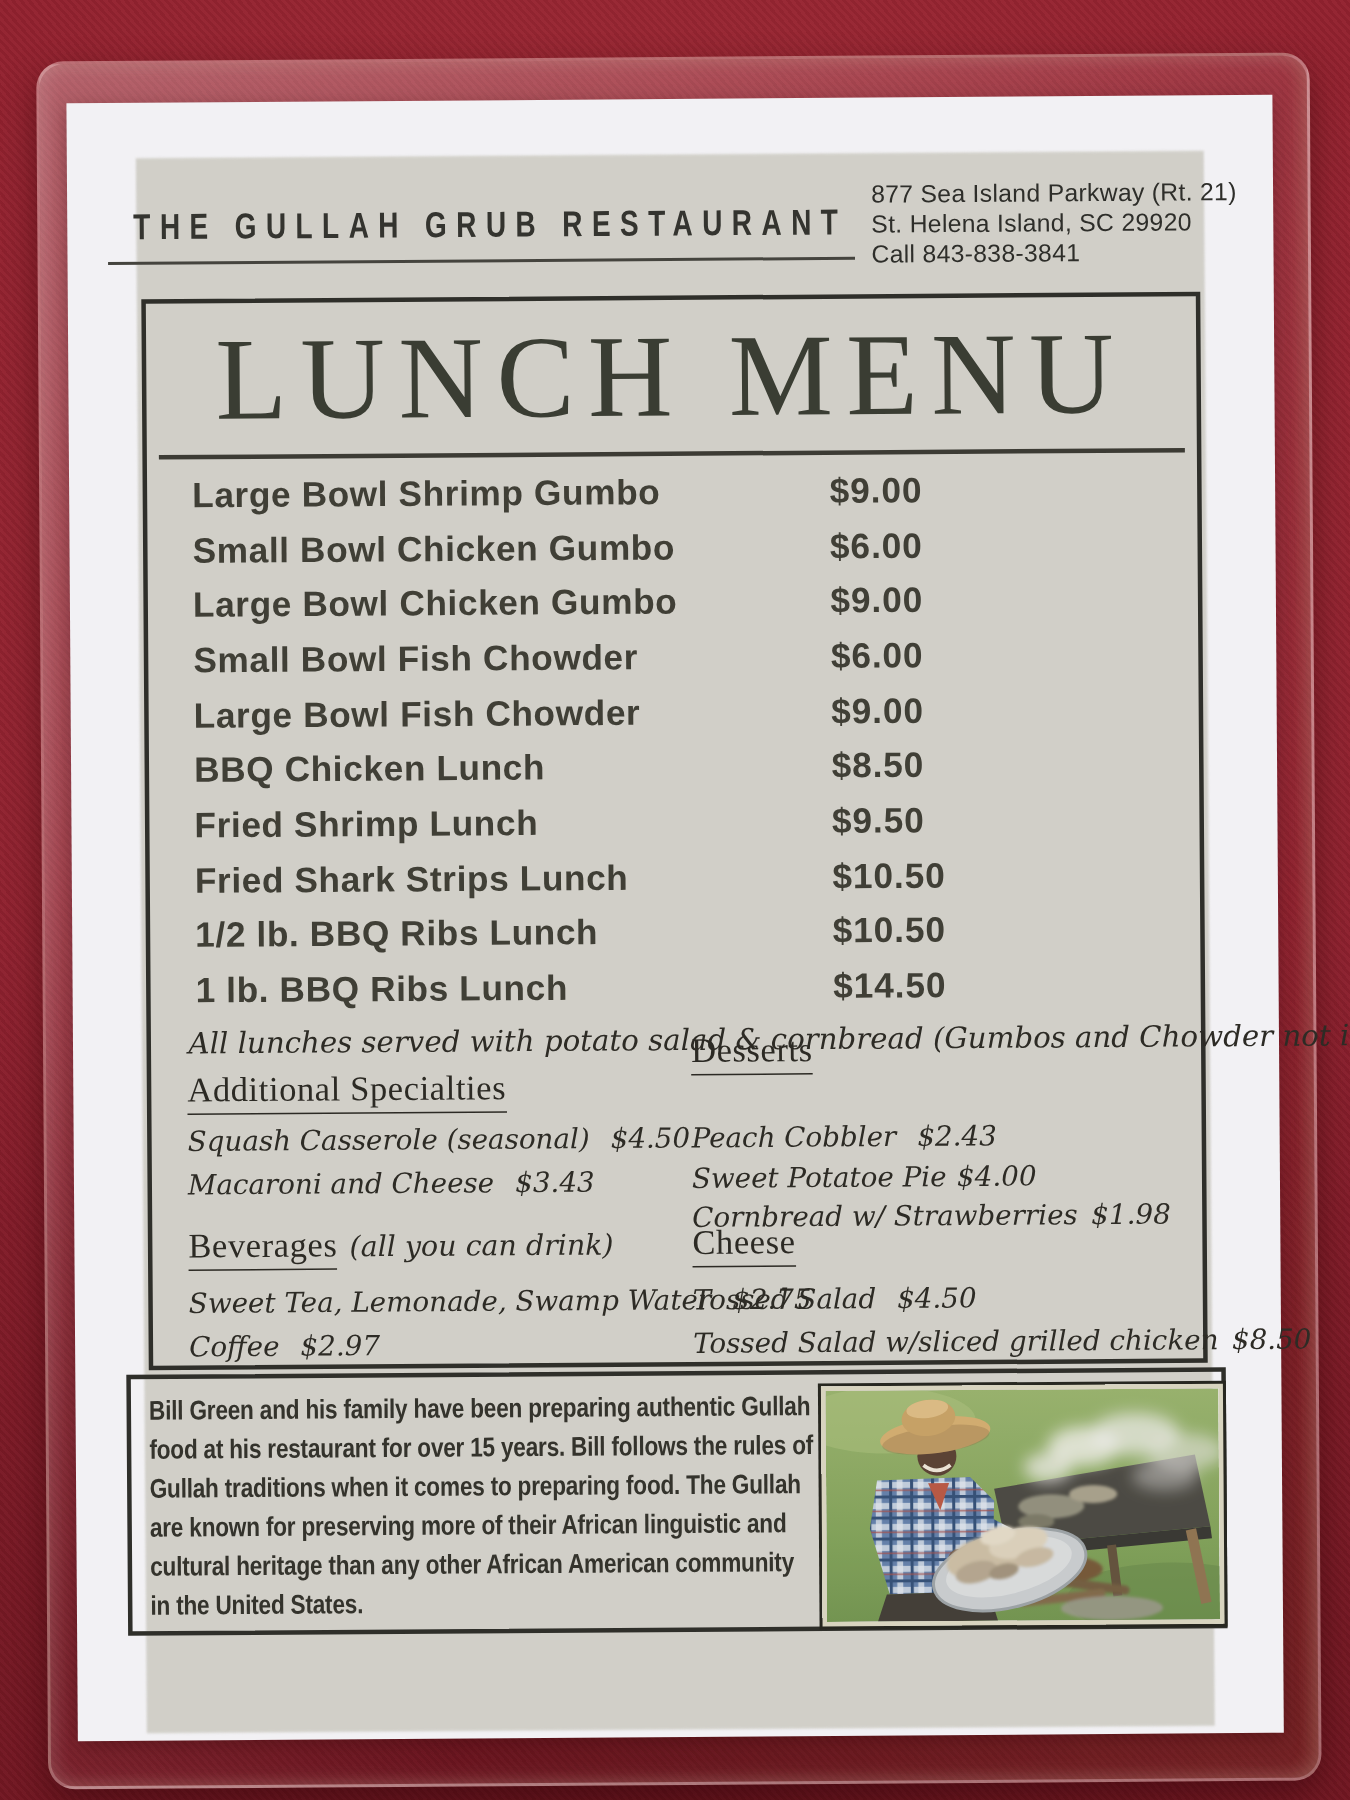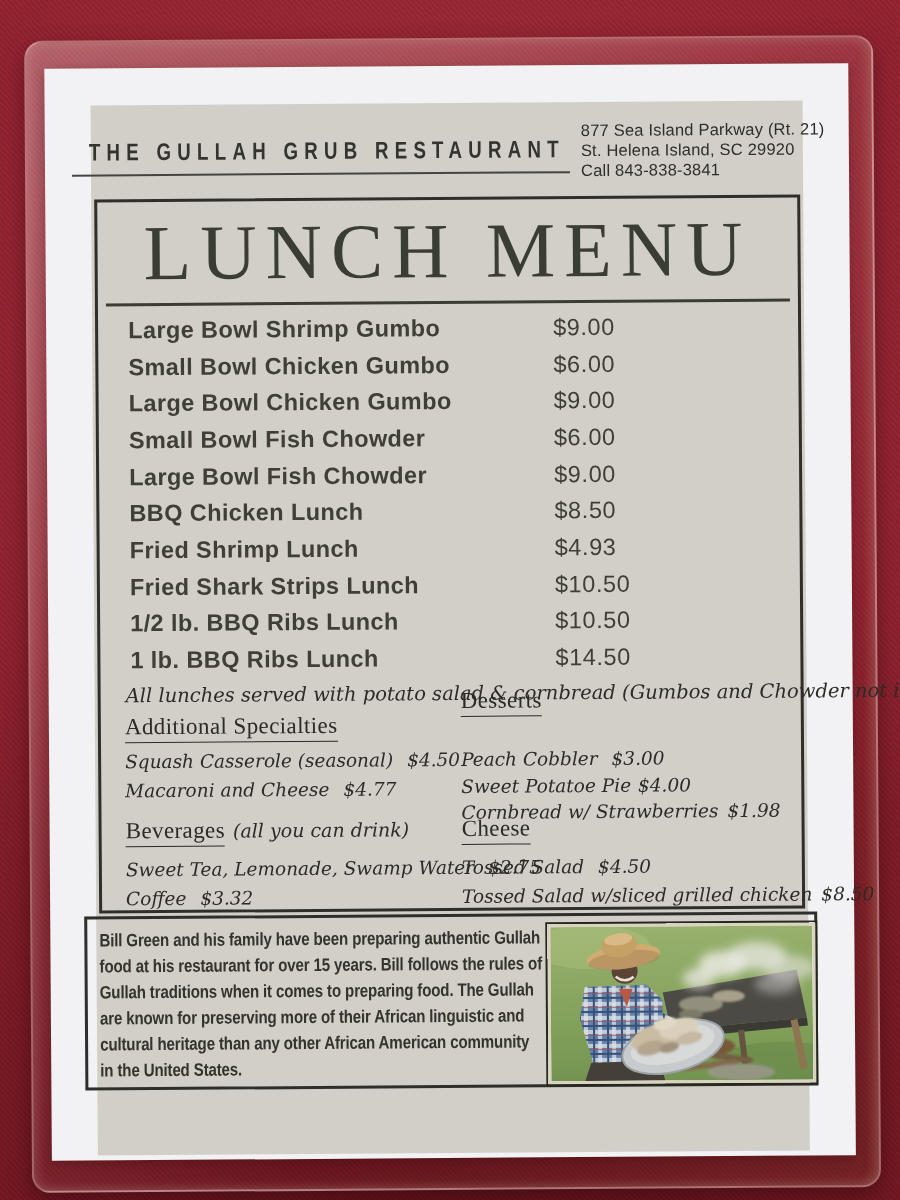--- a/index.html
+++ b/index.html
@@ -56,21 +56,21 @@
   
   .main-box{left:49px;top:131px;width:706px;height:714px;border:3px solid #2f2f2a;box-sizing:border-box;}
   .menu-title{
     left:0;top:6px;width:100%;text-align:center;
     font-family:"Liberation Serif", serif;font-size:78px;font-weight:400;
     letter-spacing:9px;color:#3a3d33;white-space:nowrap;
   }
   .title-rule{left:8px;top:101px;width:684px;height:2.5px;background:#3c3b34;}
   .mrow{left:30px;width:645px;display:flex;align-items:baseline;}
   .mname{flex:0 0 425px;font-size:23.5px;font-weight:700;color:#403f36;letter-spacing:0.4px;white-space:nowrap;}
-  .mprice{font-size:23.5px;font-weight:400;color:#403f36;letter-spacing:0.6px;}
+  .mprice{font-size:23.5px;font-weight:700;color:#403f36;letter-spacing:0.6px;}
   .note{left:25px;top:482px;font-family:"DejaVu Serif", serif;font-style:italic;font-size:19.5px;color:#2d2b25;white-space:nowrap;}
   .s-head{
     font-family:"Liberation Serif", serif;font-size:23px;color:#2c2a24;
     border-bottom:1.5px solid #2c2a24;padding-bottom:2px;display:inline-block;letter-spacing:0.4px;
   }
   .s-suffix{font-family:"DejaVu Serif", serif;font-style:italic;font-size:19px;color:#2d2b25;margin-left:8px;border:none;}
   .s-item{font-family:"DejaVu Serif", serif;font-style:italic;font-size:18.5px;color:#2d2b25;white-space:nowrap;}
   .s-item .pr{margin-left:14px;}
   .aligned{display:flex;width:310px;}
   .aligned .nm{flex:0 0 200px;}
@@ -130,21 +130,21 @@
       <div class="mrow el" style="top:262px">
         <span class="mname">Large Bowl Fish Chowder</span>
         <span class="mprice">$9.00</span>
       </div>
       <div class="mrow el" style="top:298px">
         <span class="mname">BBQ Chicken Lunch</span>
         <span class="mprice">$8.50</span>
       </div>
       <div class="mrow el" style="top:335px">
         <span class="mname">Fried Shrimp Lunch</span>
-        <span class="mprice">$4.93</span>
+        <span class="mprice">$9.50</span>
       </div>
       <div class="mrow el" style="top:372px">
         <span class="mname">Fried Shark Strips Lunch</span>
         <span class="mprice">$10.50</span>
       </div>
       <div class="mrow el" style="top:408px">
         <span class="mname">1/2 lb. BBQ Ribs Lunch</span>
         <span class="mprice">$10.50</span>
       </div>
       <div class="mrow el" style="top:445px">
@@ -156,38 +156,38 @@
 
       <div class="el" style="left:24px;top:512px">
         <span class="s-head">Additional Specialties</span>
       </div>
       <div class="s-item aligned el" style="left:24px;top:549px">
         <span class="nm">Squash Casserole (seasonal)</span>
         <span class="pr">$4.50</span>
       </div>
       <div class="s-item aligned el" style="left:24px;top:578px">
         <span class="nm">Macaroni and Cheese</span>
-        <span class="pr">$4.77</span>
+        <span class="pr">$3.43</span>
       </div>
 
       <div class="el" style="left:24px;top:616px;white-space:nowrap">
         <span class="s-head">Beverages</span><span class="s-suffix">(all you can drink)</span>
       </div>
       <div class="s-item el" style="left:24px;top:657px">
         <span>Sweet Tea, Lemonade, Swamp Water</span><span class="pr">$2.75</span>
       </div>
       <div class="s-item el" style="left:24px;top:686px">
-        <span>Coffee</span><span class="pr">$3.32</span>
+        <span>Coffee</span><span class="pr">$2.97</span>
       </div>
 
       <div class="el" style="left:360px;top:488px">
         <span class="s-head">Desserts</span>
       </div>
       <div class="s-item el" style="left:360px;top:549px">
-        <span>Peach Cobbler</span><span class="pr">$3.00</span>
+        <span>Peach Cobbler</span><span class="pr">$2.43</span>
       </div>
       <div class="s-item el" style="left:360px;top:576px">
         <span>Sweet Potatoe Pie</span><span class="pr" style="margin-left:7px">$4.00</span>
       </div>
       <div class="s-item el" style="left:360px;top:602px">
         <span>Cornbread w/ Strawberries</span><span class="pr" style="margin-left:9px">$1.98</span>
       </div>
 
       <div class="el" style="left:360px;top:616px">
         <span class="s-head">Cheese</span>

